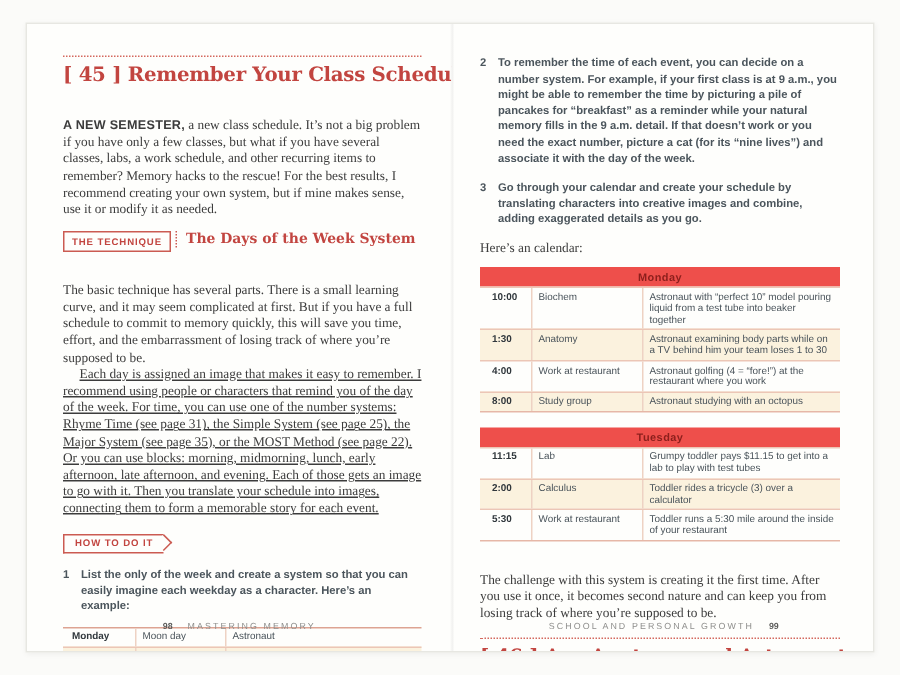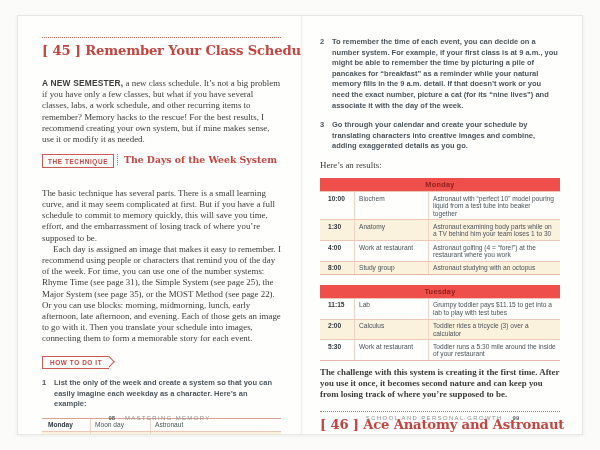--- a/index.html
+++ b/index.html
@@ -12,21 +12,21 @@
   .page.left{left:0;padding:21px 20px 0 24px;}
   .page.right{left:283px;padding:19px 24px 0 19px;}
   .sans{font-family:"Liberation Sans",sans-serif;}
 
   .dotline{border-top:1.5px dotted #d4685e;height:0;}
   .sec-title{font-family:"DejaVu Serif",serif;font-weight:700;color:#c24540;
              font-size:13.2px;letter-spacing:-0.2px;margin-top:5px;white-space:nowrap;}
   .body-p{font-family:"Liberation Serif",serif;font-size:8.9px;line-height:11.2px;color:#3c3c3c;
           text-align:left;margin-top:20px;}
   .body-p .lead{font-weight:700;letter-spacing:0.2px;font-size:8.4px;}
-  .indent{text-indent:11px;margin-top:0;}
+  .indent{text-indent:11px;margin-top:0;text-decoration:underline;}
 
   .badge-row{display:flex;margin-top:9px;}
   .tech-badge{border:1px solid #cb5b52;color:#c24540;font-family:"Liberation Sans",sans-serif;
               font-weight:700;font-size:6.4px;letter-spacing:0.6px;padding:2.5px 5px 2px;}
   .dotted-sep{height:11px;border-left:1.5px dotted #cb5b52;margin:0 6px 0 3px;}
   .tech-title{font-family:"DejaVu Serif",serif;font-weight:700;color:#c24540;font-size:9.3px;}
 
   .howto-badge{position:relative;display:inline-block;border:1px solid #cb5b52;border-right:none;
                color:#c24540;font-family:"Liberation Sans",sans-serif;font-weight:700;
                font-size:6.4px;letter-spacing:0.6px;padding:2.5px 7px 2px;margin-top:11px;}
@@ -57,21 +57,21 @@
               text-align:center;padding:3px 0 2.5px;letter-spacing:0.3px;}
   .srow{display:flex;border-top:1px solid #ecc6b6;}
   .srow:first-of-type{border-top:none;}
   .srow.alt{background:#fbf2de;}
   .std{padding:2.5px 4px 2px;}
   .std.t{flex:0 0 34px;font-weight:700;color:#30373c;padding-left:8px;}
   .std.cls{flex:0 0 74px;border-left:1px solid #eed2c3;}
   .std.img{flex:1;border-left:1px solid #eed2c3;}
 
   .example-label{font-family:"Liberation Serif",serif;font-size:8.9px;color:#3c3c3c;margin-top:8px;}
-  .closing{margin-top:6px;font-weight:bold;}
+  .closing{margin-top:20px;}
 
   .footer{position:absolute;bottom:13px;left:0;width:100%;text-align:center;
           font-family:"Liberation Sans",sans-serif;font-size:5.9px;letter-spacing:1.4px;
           color:#8e8e8c;}
   .footer .pg{font-weight:700;color:#5a5a58;letter-spacing:0;}
   .sp{display:inline-block;width:10px;}
 </style>
 </head>
 <body>
 
@@ -126,21 +126,21 @@
 
     <div class="step" style="margin-top:2px;">
       <span class="step-num">2</span>
       <span class="step-body">To remember the time of each event, you can decide on a number system. For example, if your first class is at 9 a.m., you might be able to remember the time by picturing a pile of pancakes for “breakfast” as a reminder while your natural memory fills in the 9 a.m. detail. If that doesn’t work or you need the exact number, picture a cat (for its “nine lives”) and associate it with the day of the week.</span>
     </div>
     <div class="step">
       <span class="step-num">3</span>
       <span class="step-body">Go through your calendar and create your schedule by translating characters into creative images and combine, adding exaggerated details as you go.</span>
     </div>
 
-    <div class="example-label">Here’s an results:</div>
+    <div class="example-label">Here’s an calendar:</div>
 
     <div class="sched">
       <div class="sched-head">Monday</div>
       <div class="srow">
         <div class="std t">10:00</div>
         <div class="std cls">Biochem</div>
         <div class="std img">Astronaut with “perfect 10” model pouring liquid from a test tube into beaker together</div>
       </div>
       <div class="srow alt">
         <div class="std t">1:30</div>

